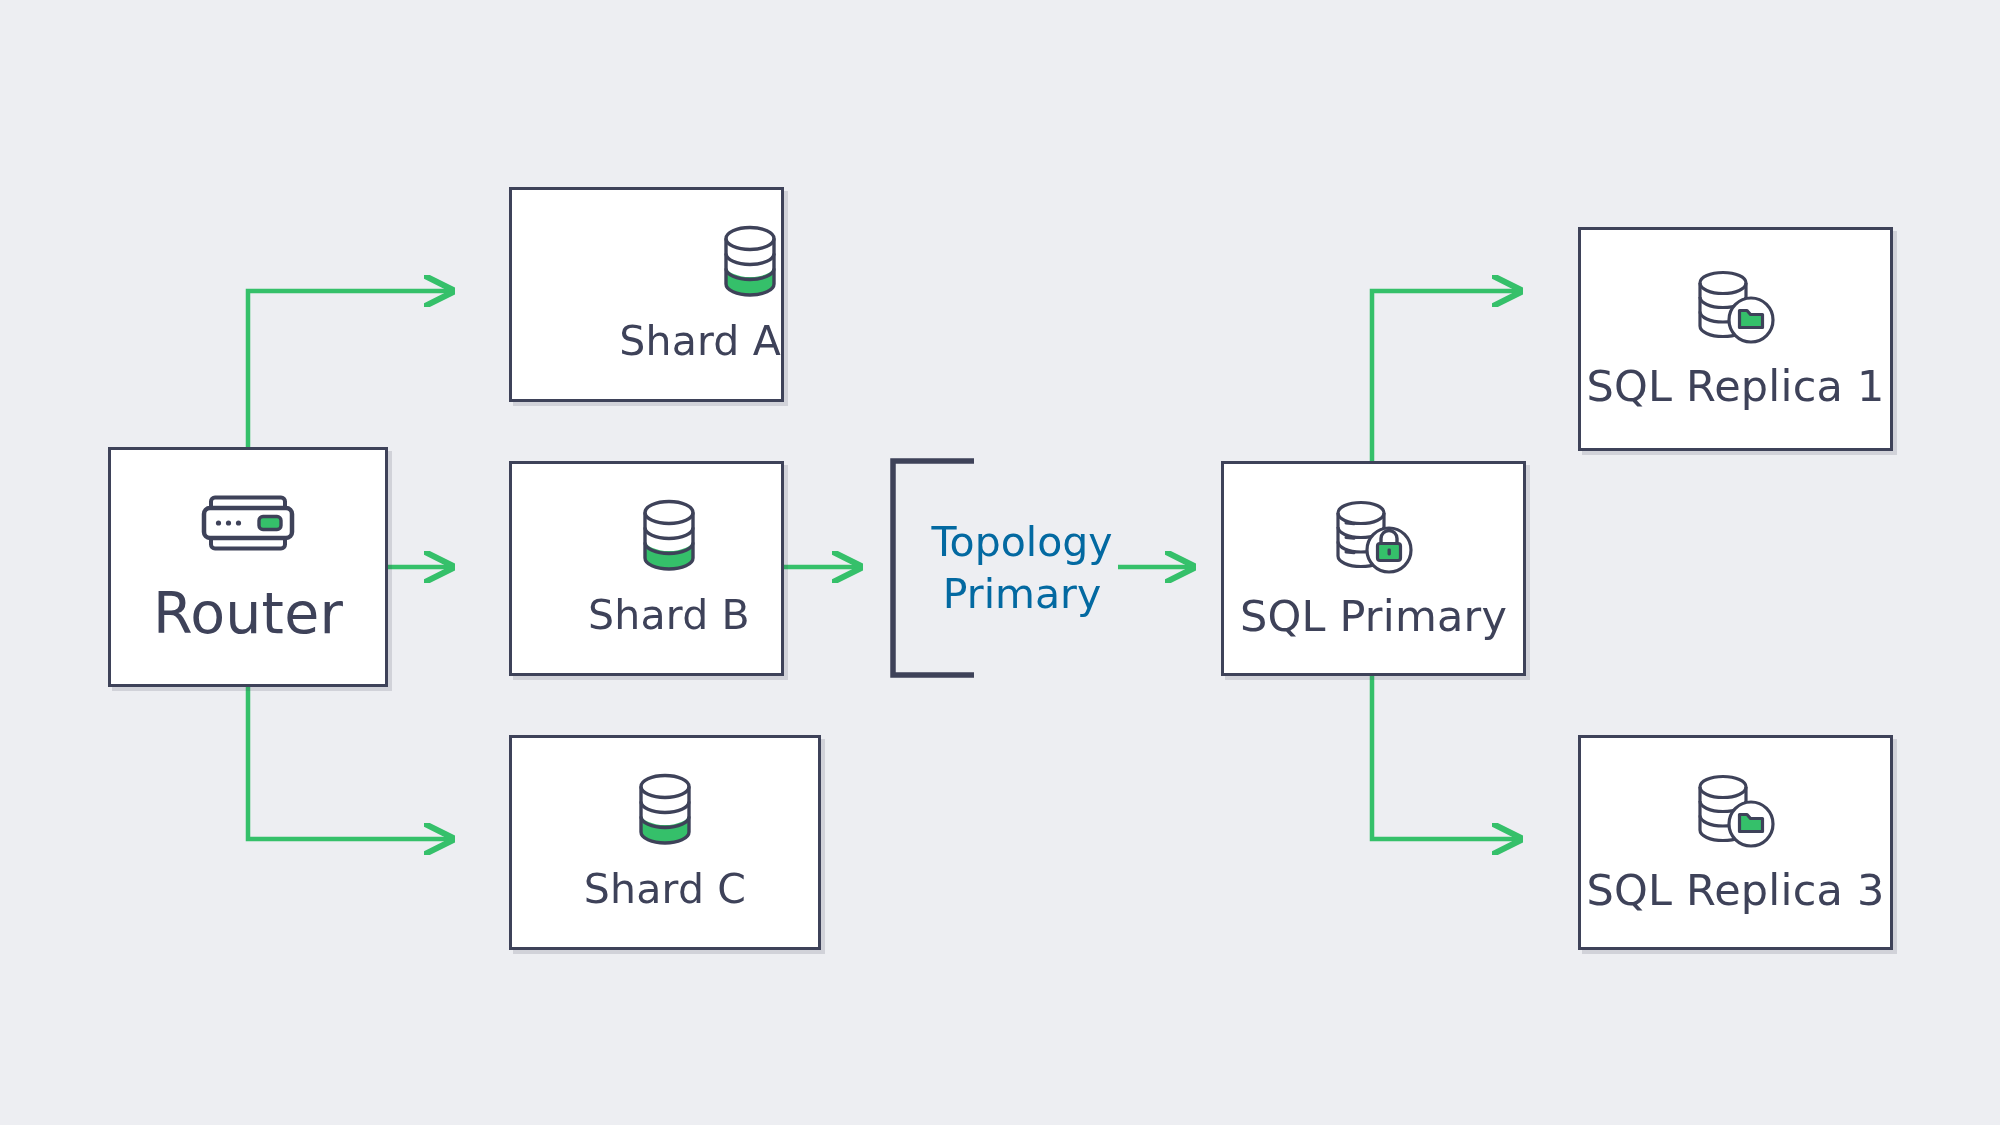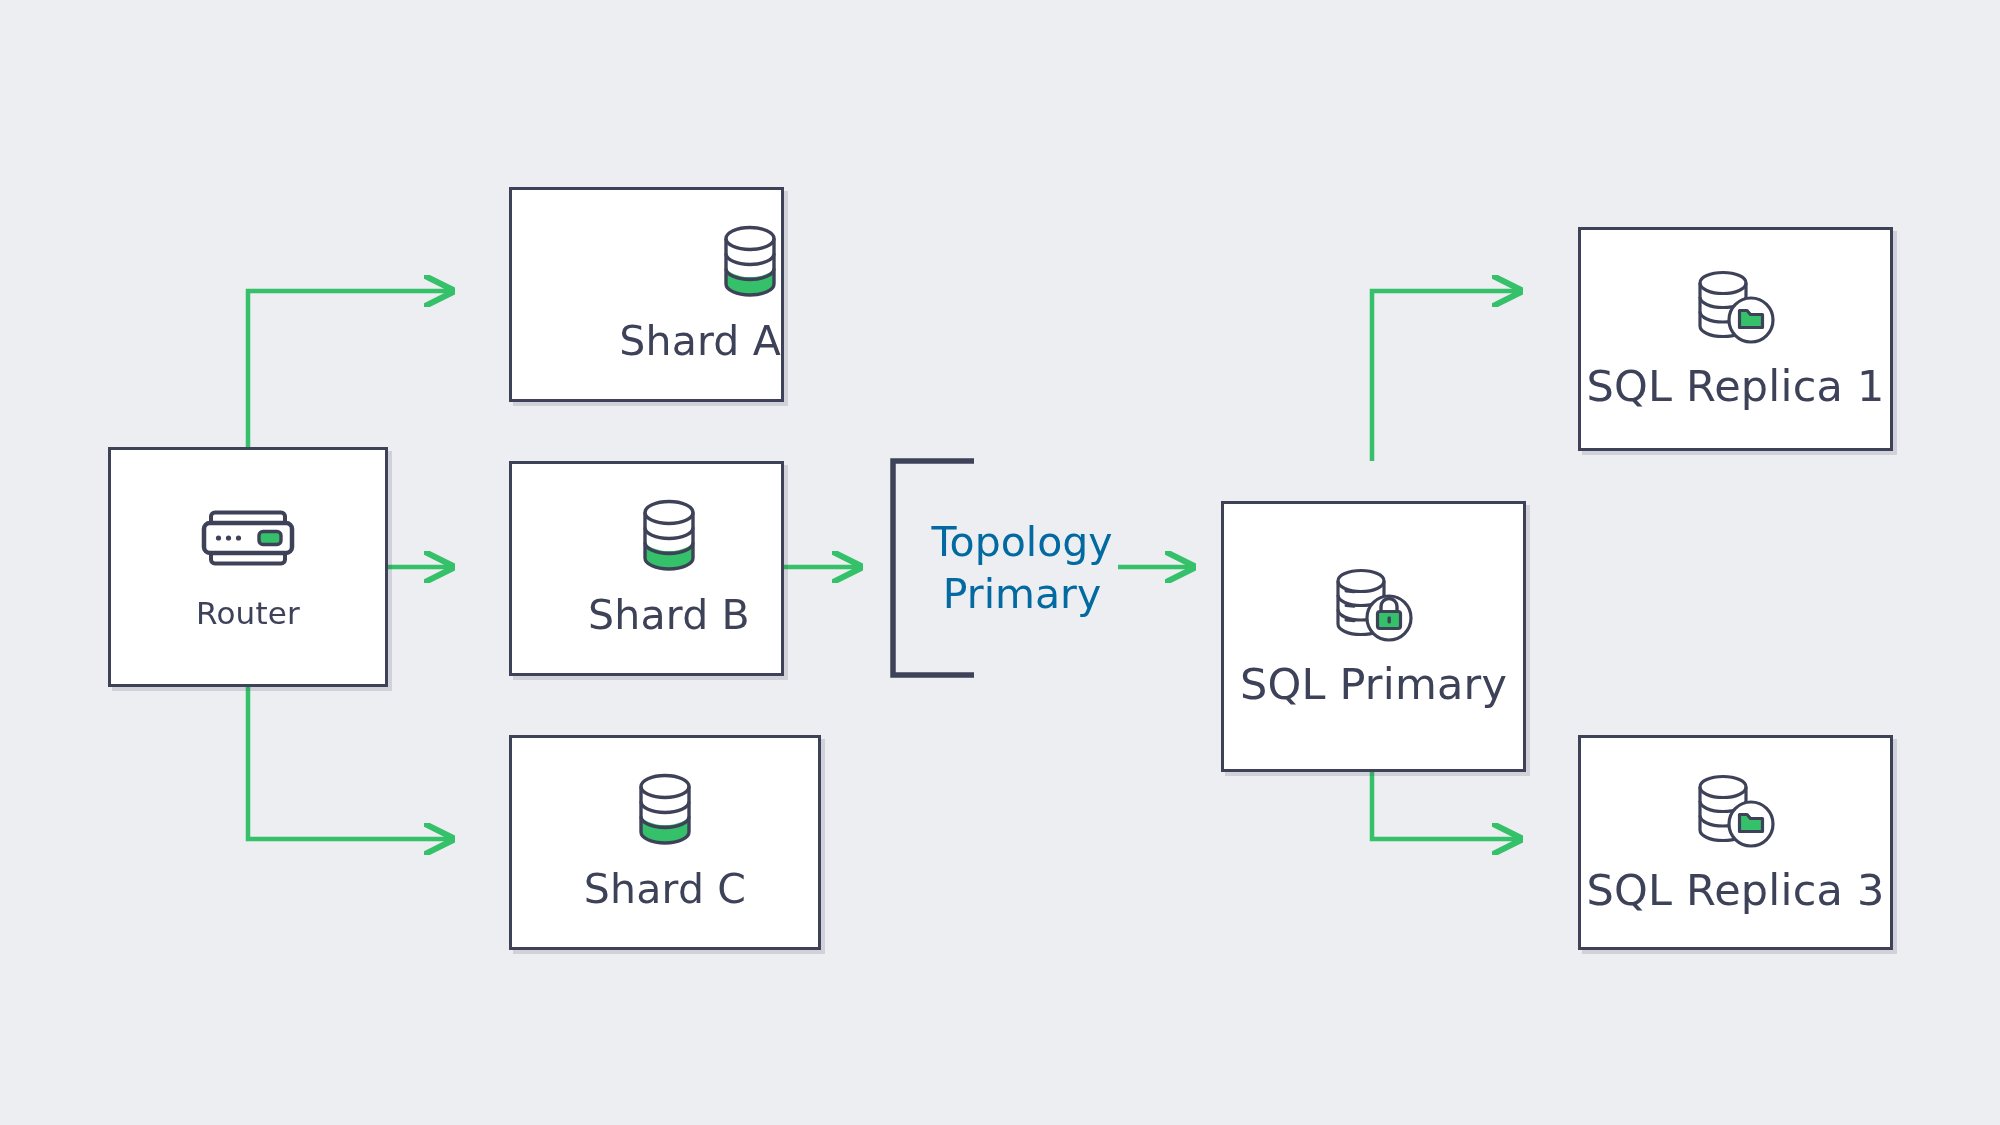--- a/index.html
+++ b/index.html
@@ -51,25 +51,25 @@
     letter-spacing: 0.2px;
     white-space: nowrap;
     font-weight: 400;
   }
 
   
   #node-router      { left: 108px;  top: 447px; width: 280px;  height: 240px; }
   #node-shard-a     { left: 509px;  top: 187px; width: 275px;  height: 215px; align-items: flex-end; }
   #node-shard-b     { left: 509px;  top: 461px; width: 275px;  height: 215px; padding-left: 45px; }
   #node-shard-c     { left: 509px;  top: 735px; width: 312px;  height: 215px; }
-  #node-sql-primary { left: 1221px; top: 461px; width: 305px;  height: 271px; margin-top: 40px; }
+  #node-sql-primary { left: 1221px; top: 461px; width: 305px;  height: 215px; }
   #node-replica-1   { left: 1578px; top: 187px; width: 315px;  height: 224px; margin-top: 40px; }
   #node-replica-2   { left: 1578px; top: 735px; width: 315px;  height: 215px; }
 
-  #node-router .node-label { font-size: 31px; margin-top: 22px; }
+  #node-router .node-label { font-size: 57px; margin-top: 22px; }
   #node-sql-primary .node-label { font-size: 43px; }
   #node-replica-1 .node-label,
   #node-replica-2 .node-label { font-size: 43px; }
 
   
   #topology-contrast {
     position: absolute;
     left: 888px;
     top: 458px;
     width: 230px;

